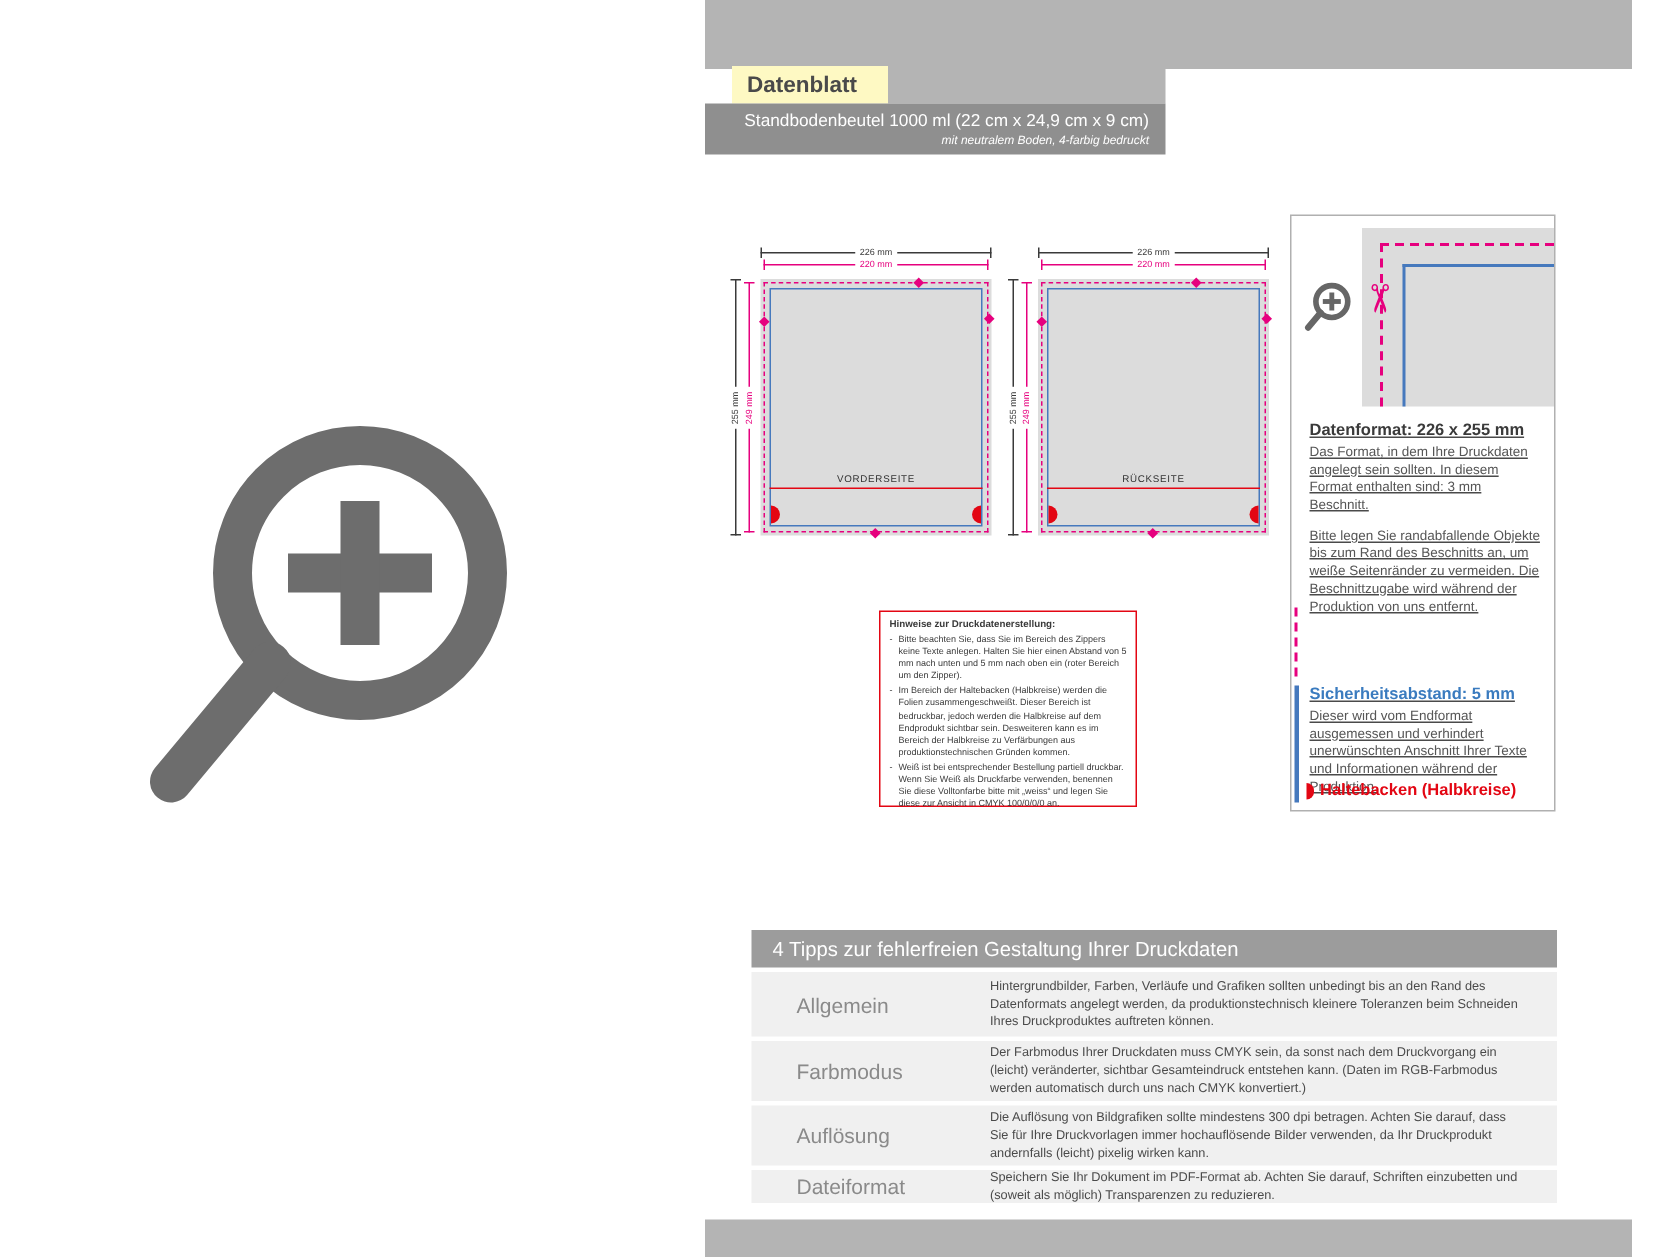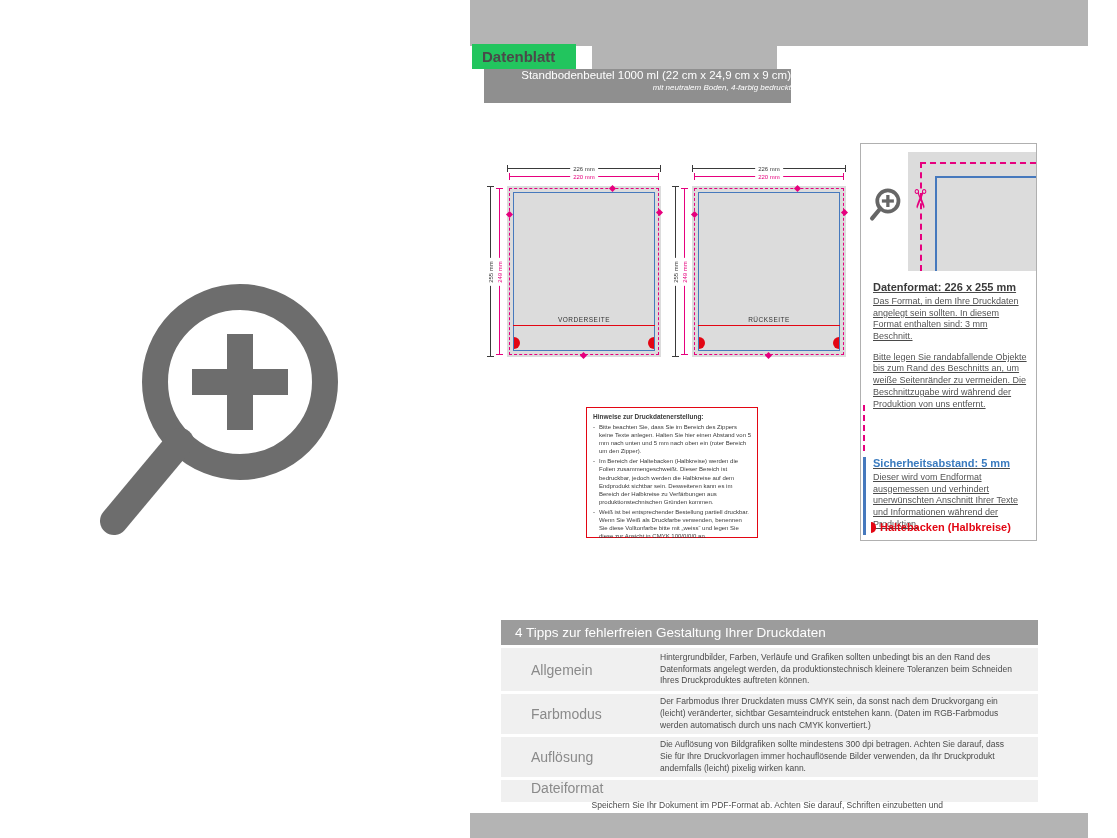--- a/index.html
+++ b/index.html
@@ -3,25 +3,25 @@
 <meta charset="utf-8">
 <style>
   html,body{margin:0;padding:0;background:#fff;}
   .canvas{position:relative;width:1117px;height:838px;background:#fff;overflow:hidden;
           font-family:"Liberation Sans",sans-serif;color:#4a4a4a;}
 
   
   .strip-top{position:absolute;left:470px;top:0;width:618px;height:46px;background:#b4b4b4;}
   .strip-top-ext{position:absolute;left:592px;top:46px;width:185px;height:23px;background:#b4b4b4;}
   .strip-bottom{position:absolute;left:470px;top:813px;width:618px;height:25px;background:#b4b4b4;}
-  .sheet-label{position:absolute;left:472px;top:44px;width:104px;height:25px;background:#22c55e;
+  .sheet-label{position:absolute;left:488px;top:44px;width:104px;height:25px;background:#fef9c3;
                font-size:15px;font-weight:bold;color:#4a4a4a;line-height:25px;padding-left:10px;box-sizing:border-box;}
   .title-bar{position:absolute;left:470px;top:69px;width:307px;height:34px;background:#8f8f8f;color:#fff;
-             display:flex;flex-direction:column;align-items:flex-end;gap:2px;
-             box-sizing:border-box;margin-left:14px;}
+             display:flex;flex-direction:column;align-items:flex-end;justify-content:center;gap:2px;
+             padding-right:11px;box-sizing:border-box;}
   .title-bar .t1{font-size:11.5px;}
   .title-bar .t2{font-size:8px;font-style:italic;}
 
   
   .big-zoom{position:absolute;left:90px;top:278px;}
 
   
   .diagram{position:absolute;top:160px;width:180px;height:205px;}
   .diag-gray{position:absolute;left:23px;top:26px;width:154px;height:171px;background:#dcdcdc;}
   .diag-dashed{position:absolute;left:25px;top:28px;width:150px;height:167px;
@@ -84,21 +84,21 @@
   .legend-text{font-size:11px;font-weight:bold;color:#e30613;}
 
   
   .tips-header{position:absolute;left:501px;top:620px;width:537px;height:25px;background:#9c9c9c;
                color:#fff;font-size:13.5px;line-height:25px;padding-left:14px;box-sizing:border-box;}
   .tip-row{position:absolute;left:501px;width:537px;background:#f0f0f0;display:flex;box-sizing:border-box;}
   .tip-label{width:159px;flex:none;display:flex;align-items:center;padding-left:30px;box-sizing:border-box;
              font-size:14px;color:#8a8a8a;}
   .tip-text{width:356px;flex:none;align-self:center;font-size:8.5px;line-height:1.4;color:#4a4a4a;padding:4px 0;}
   .row1{top:648px;height:43px;} .row2{top:694px;height:40px;}
-  .row3{top:737px;height:40px;} .row4{top:780px;height:22px;flex-direction:column;}
+  .row3{top:737px;height:40px;} .row4{top:780px;height:22px;}
 </style>
 </head>
 <body>
 
 <div class="canvas">
 
   <div class="strip-top"></div>
   <div class="strip-top-ext"></div>
   <div class="sheet-label">Datenblatt</div>
   <div class="title-bar">

